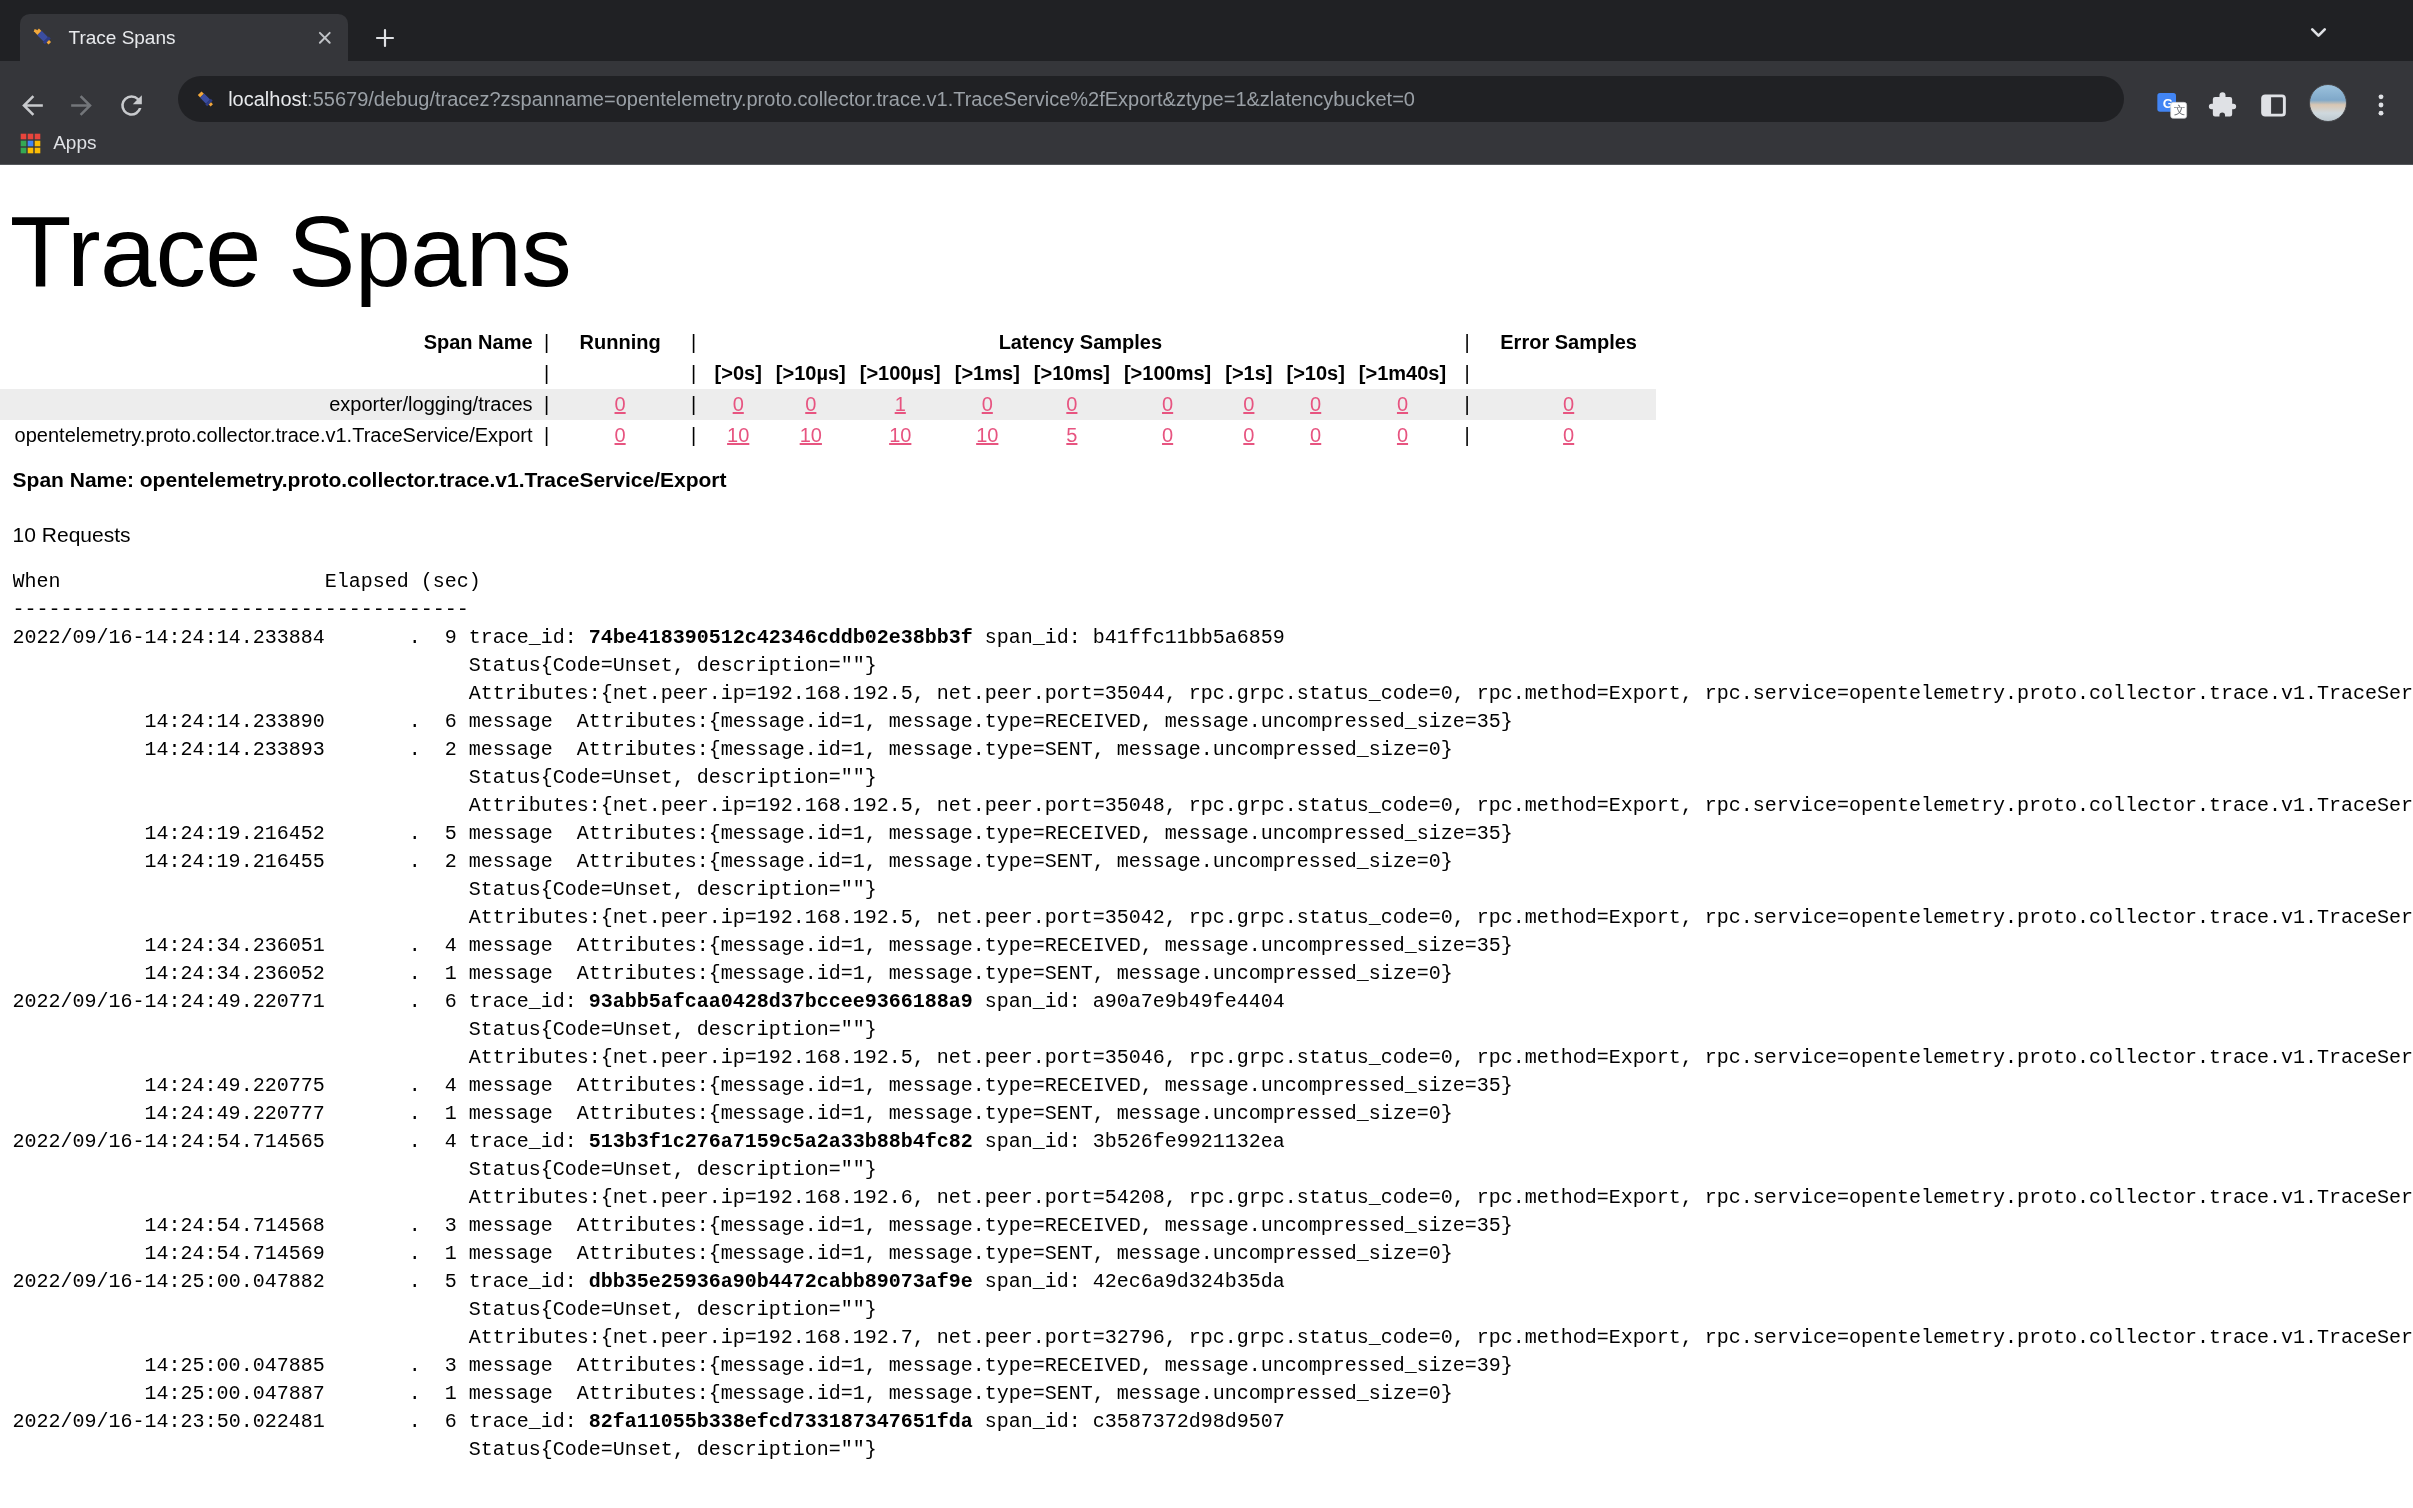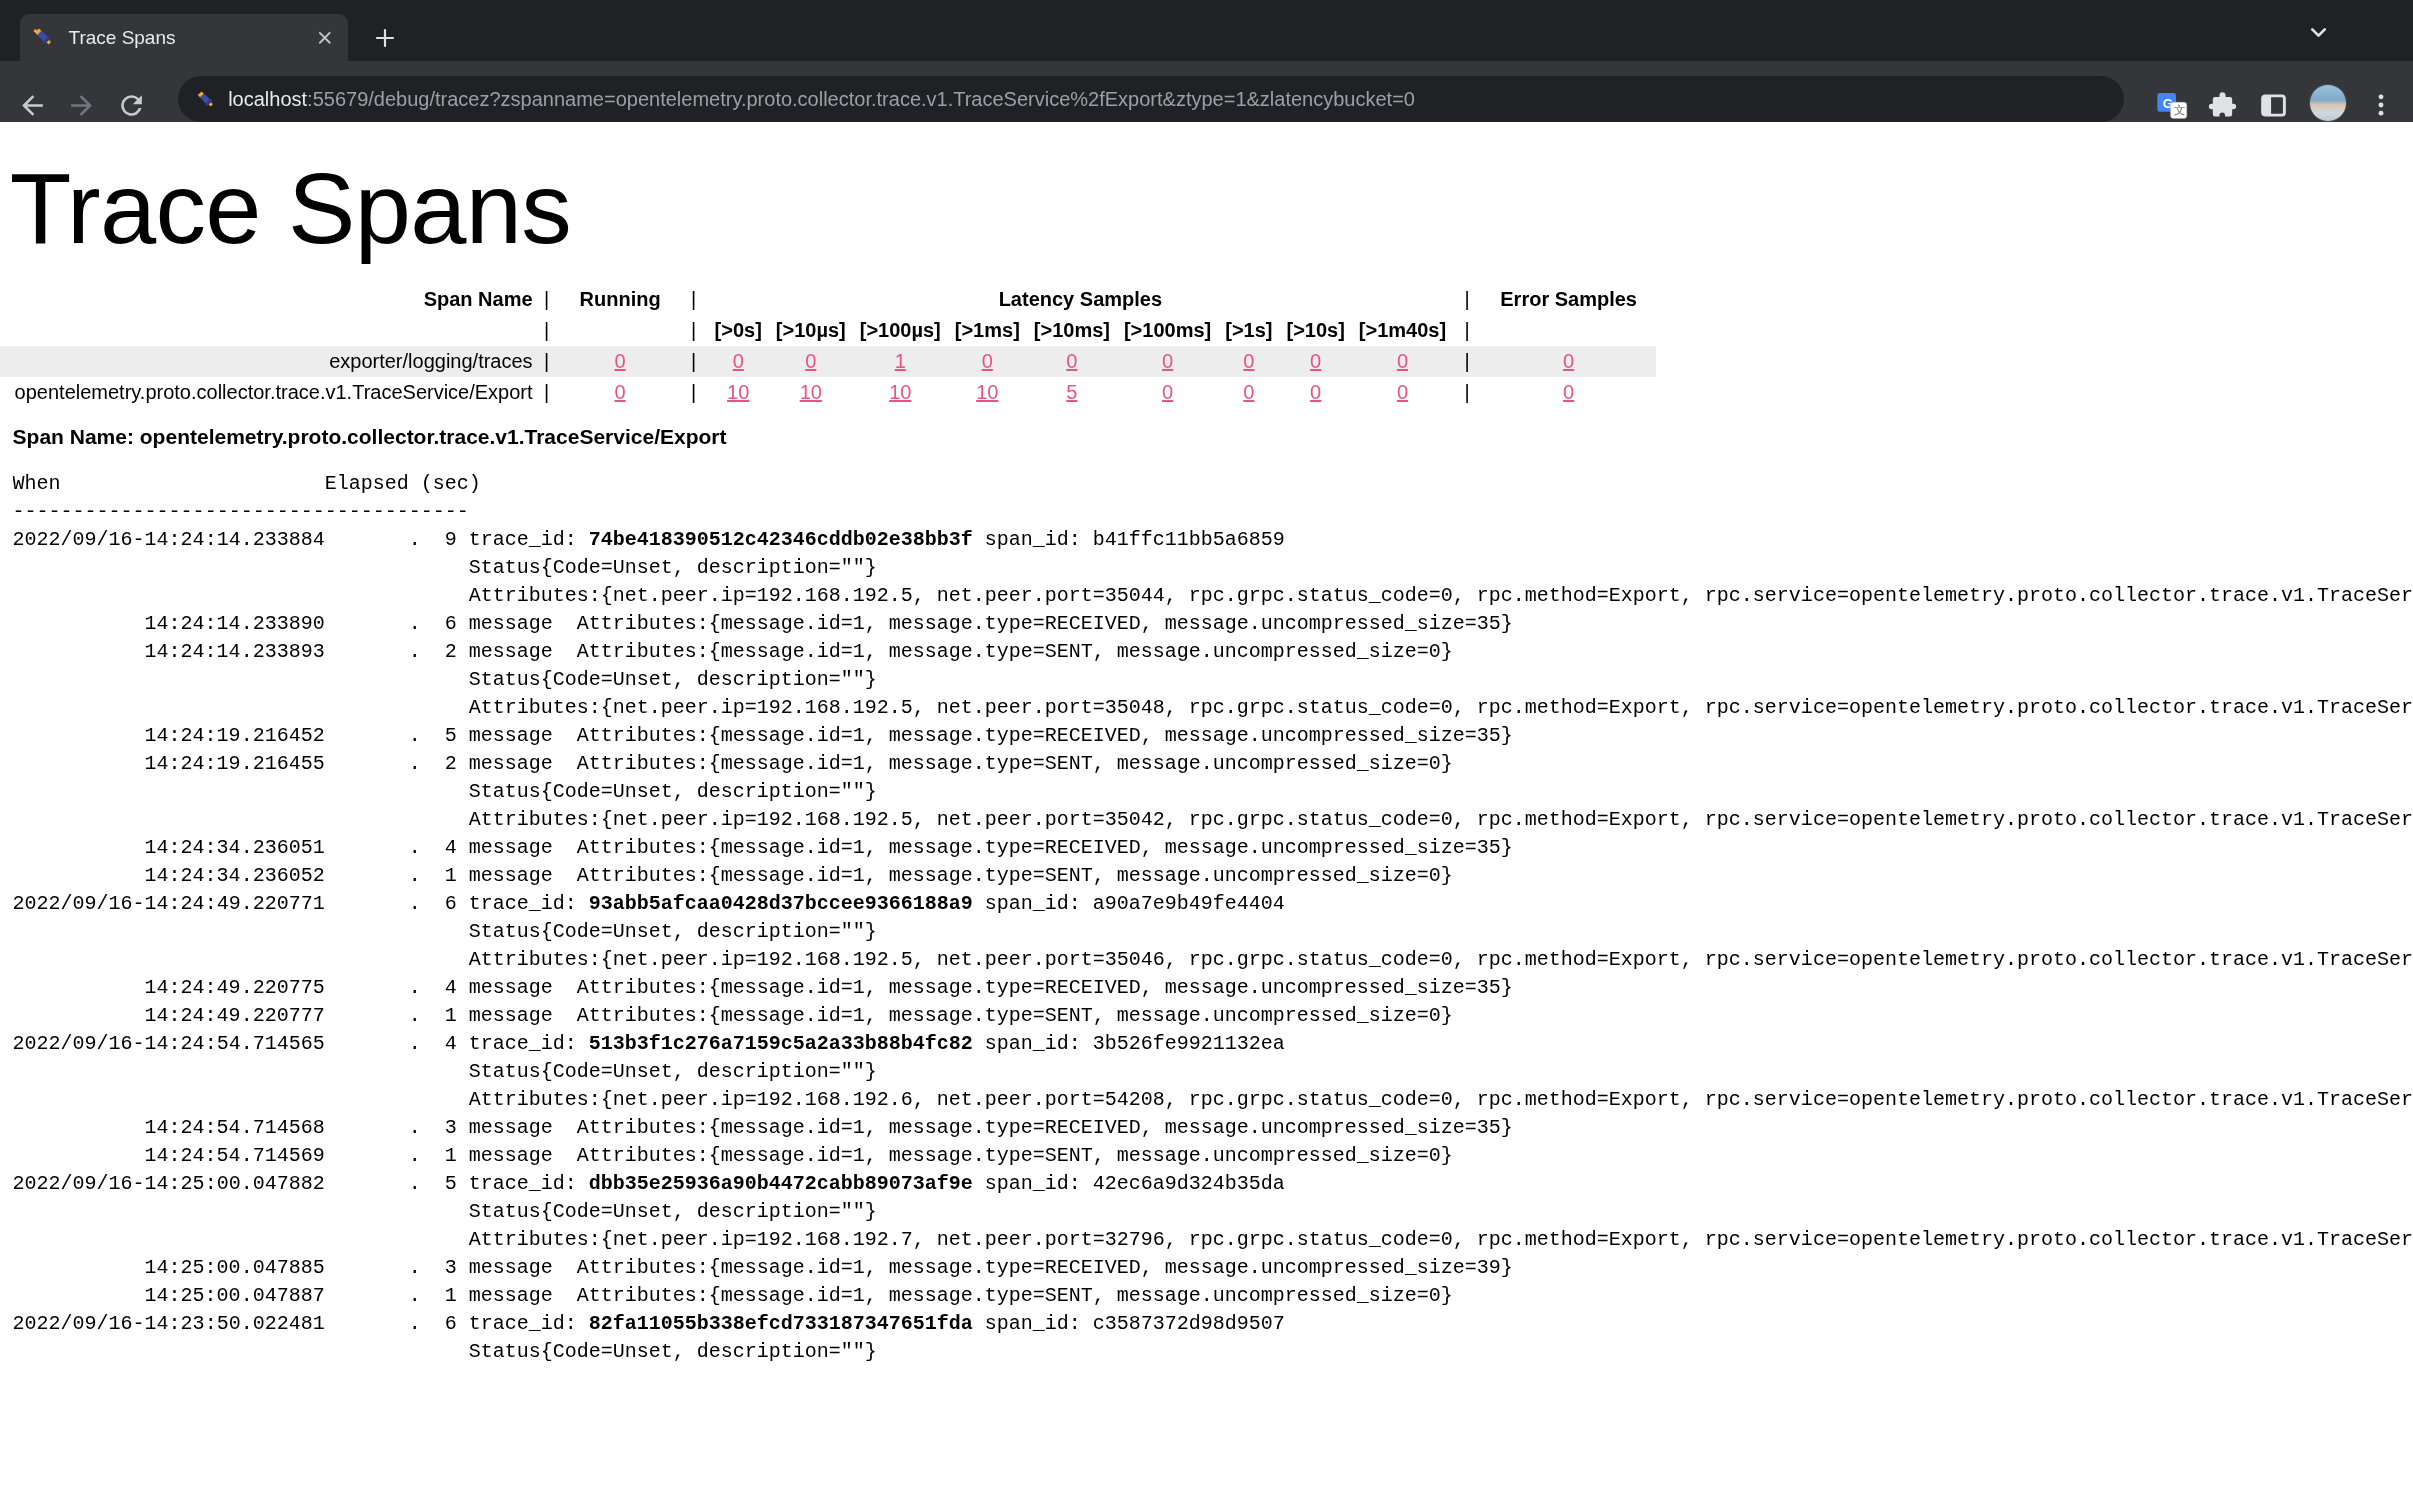--- a/index.html
+++ b/index.html
@@ -139,20 +139,36 @@
     <span class="avatar"></span>
     <span class="tool-ic icon-btn">
       <svg width="28" height="28" viewBox="0 0 24 24">
           <circle cx="12" cy="5" r="2.1" fill="#dfe1e5"></circle>
           <circle cx="12" cy="12" r="2.1" fill="#dfe1e5"></circle>
           <circle cx="12" cy="19" r="2.1" fill="#dfe1e5"></circle>
         </svg>
     </span>
   </div>
 
+  <div class="bookmarks">
+    <span class="icon-btn">
+      <svg width="21" height="21" viewBox="0 0 30 30">
+        <rect x="1" y="1" width="8" height="8" fill="#e8453c"></rect>
+          <rect x="11" y="1" width="8" height="8" fill="#e8453c"></rect>
+          <rect x="21" y="1" width="8" height="8" fill="#e8453c"></rect>
+        <rect x="1" y="11" width="8" height="8" fill="#34a853"></rect>
+          <rect x="11" y="11" width="8" height="8" fill="#4285f4"></rect>
+          <rect x="21" y="11" width="8" height="8" fill="#fbbc05"></rect>
+        <rect x="1" y="21" width="8" height="8" fill="#34a853"></rect>
+          <rect x="11" y="21" width="8" height="8" fill="#fbbc05"></rect>
+          <rect x="21" y="21" width="8" height="8" fill="#fbbc05"></rect>
+      </svg>
+    </span>
+    <span class="bm-label">Apps</span>
+  </div>
 
   <div class="page">
     <h1>Trace Spans</h1>
 
     <table>
       <tbody>
           <tr>
         <td class="name hdr">Span Name</td>
         <td class="sep">|</td>
         <td class="ctr run hdr">Running</td>
@@ -209,20 +225,21 @@
         <td class="ctr"><a class="lnk">0</a></td>
         <td class="ctr"><a class="lnk">0</a></td>
         <td class="ctr"><a class="lnk">0</a></td>
         <td class="sep">|</td>
         <td class="ctr err"><a class="lnk">0</a></td>
       </tr>
     </tbody>
       </table>
 
     <div class="spanline">Span Name: opentelemetry.proto.collector.trace.v1.TraceService/Export</div>
+    <div class="reqcount">10 Requests</div>
 
     <div class="pre">
       <div class="line"><span class="w26">When</span><span>Elapsed (sec)</span></div>
       <div class="line">--------------------------------------</div>
 
       <div class="line"><span>2022/09/16-14:24:14.233884       .  9 trace_id: </span><b>74be418390512c42346cddb02e38bb3f</b><span> span_id: b41ffc11bb5a6859</span></div>
       <div class="line ind38">Status{Code=Unset, description=""}</div>
       <div class="line ind38">Attributes:{net.peer.ip=192.168.192.5, net.peer.port=35044, rpc.grpc.status_code=0, rpc.method=Export, rpc.service=opentelemetry.proto.collector.trace.v1.TraceService}</div>
       <div class="line ind11">14:24:14.233890       .  6 message  Attributes:{message.id=1, message.type=RECEIVED, message.uncompressed_size=35}</div>
       <div class="line ind11">14:24:14.233893       .  2 message  Attributes:{message.id=1, message.type=SENT, message.uncompressed_size=0}</div>

